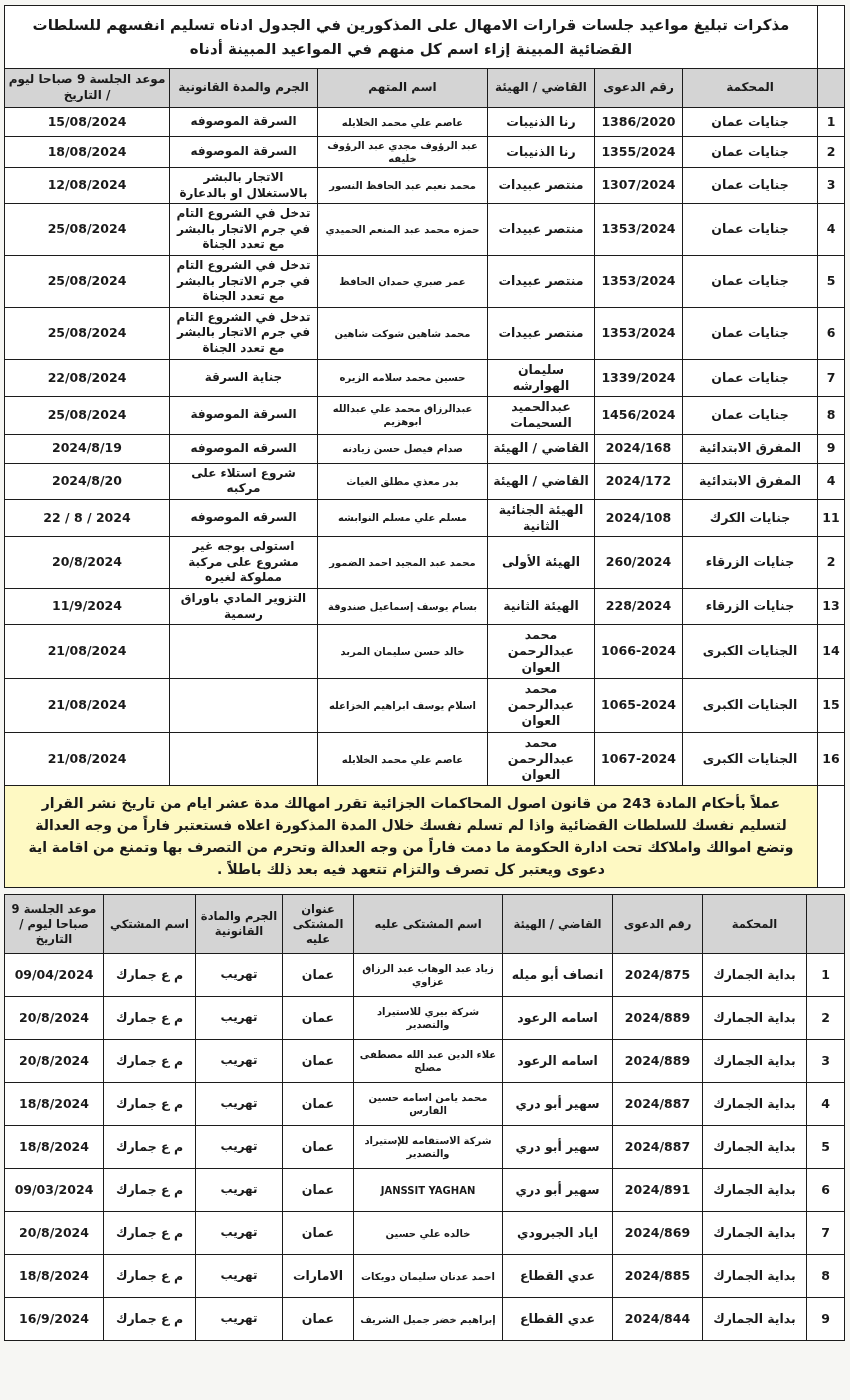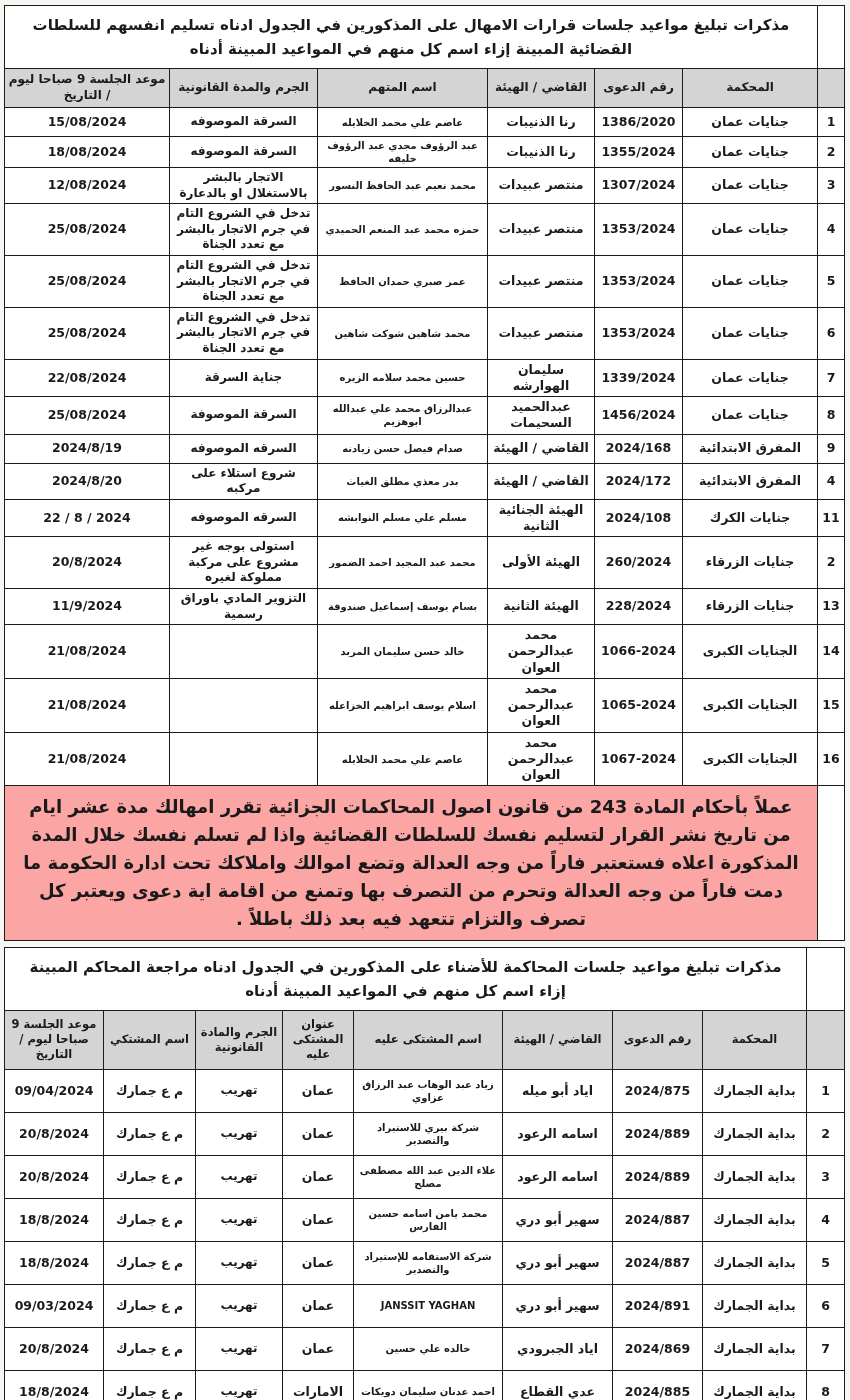--- a/index.html
+++ b/index.html
@@ -33,24 +33,24 @@
   }
   th{background:#d4d4d4;font-size:12px;}
   td{background:#ffffff;height:24px;}
   .title-cell{
     font-size:15px;
     line-height:1.6;
     padding:7px 14px;
     background:#ffffff;
   }
   .note-cell{
-    font-size:18px;
+    font-size:14px;
     line-height:1.55;
     padding:7px 12px;
-    background:#fca5a5;
+    background:#fef9c3;
   }
   #t1 thead th{height:34px;}
   #t2 thead th{height:54px;font-size:11.5px;}
   #t2 tbody td{height:38px;}
   #t1 tbody tr:nth-child(n+14) td{height:38px;}
   
   td[data-name="cell-case"],td[data-name="cell-date"]{direction:ltr;}
   td[data-name="cell-defendant"]{font-size:10px;}
   td[data-name="cell-crime"]{font-size:12px;}
 </style>
@@ -244,42 +244,38 @@
         <col style="width:104px">
         <col style="width:90px">
       <col style="width:110px">
         <col style="width:149px">
         <col style="width:71px">
       <col style="width:87px">
         <col style="width:92px">
         <col style="width:99px">
     </colgroup>
     <thead>
-      <tr data-name="section2-title-row">
-        <td data-name="margin-strip-cell"></td>
-        <td class="title-cell" colspan="8" data-name="section2-title">مذكرات تبليغ مواعيد جلسات المحاكمة للأضناء على المذكورين في الجدول ادناه مراجعة المحاكم المبينة إزاء اسم كل منهم في المواعيد المبينة أدناه</td>
-      </tr>
       <tr data-name="table2-header-row">
         <th data-name="header-row-number"></th>
         <th data-name="header-court">المحكمة</th>
         <th data-name="header-case-number">رقم الدعوى</th>
         <th data-name="header-judge">القاضي / الهيئة</th>
         <th data-name="header-defendant-name">اسم المشتكى عليه</th>
         <th data-name="header-defendant-address">عنوان المشتكى عليه</th>
         <th data-name="header-crime">الجرم والمادة القانونية</th>
         <th data-name="header-complainant-name">اسم المشتكي</th>
         <th data-name="header-session-date">موعد الجلسة 9 صباحا ليوم / التاريخ</th>
       </tr>
     </thead>
     <tbody>
         <tr data-name="table-row">
           <td data-name="cell-num">1</td>
           <td data-name="cell-court">بداية الجمارك</td>
           <td data-name="cell-case">2024/875</td>
-          <td data-name="cell-judge">اياد أبو ميله</td>
+          <td data-name="cell-judge">انصاف أبو ميله</td>
           <td data-name="cell-defendant">زياد عبد الوهاب عبد الرزاق عزاوي</td>
           <td data-name="cell-address">عمان</td>
           <td data-name="cell-crime">تهريب</td>
           <td data-name="cell-complainant">م ع جمارك</td>
           <td data-name="cell-date">09/04/2024</td>
         </tr>
         <tr data-name="table-row">
           <td data-name="cell-num">2</td>
           <td data-name="cell-court">بداية الجمارك</td>
           <td data-name="cell-case">2024/889</td>

